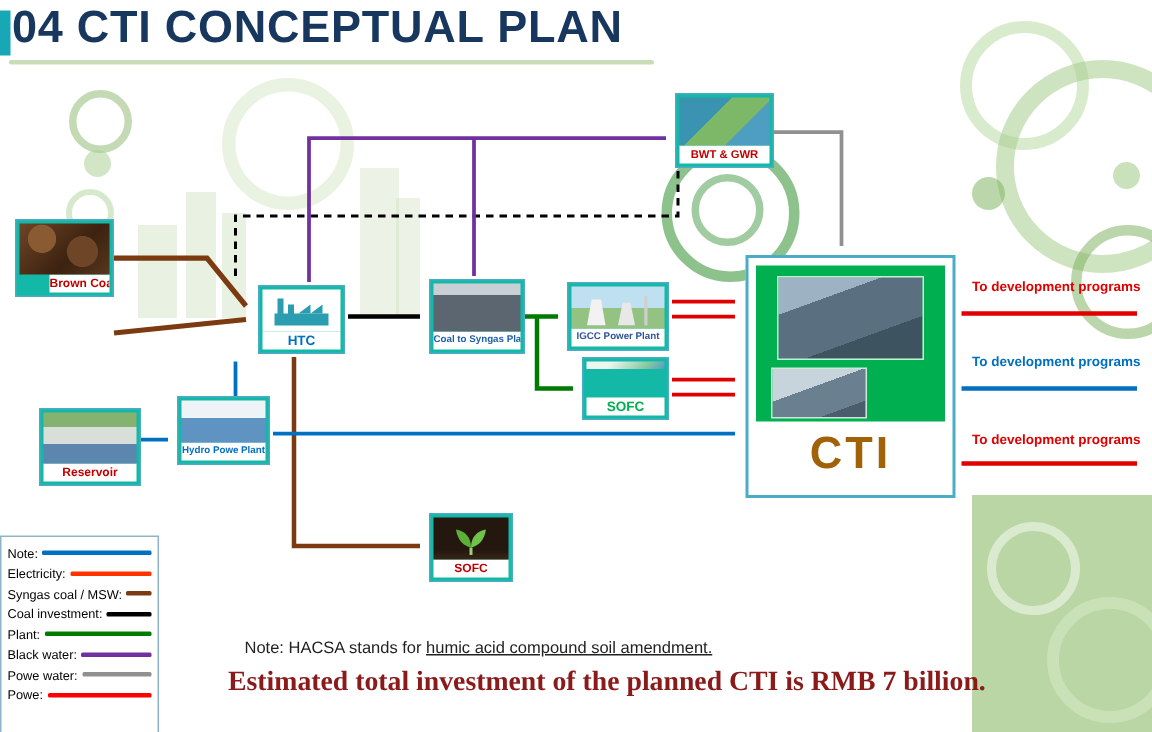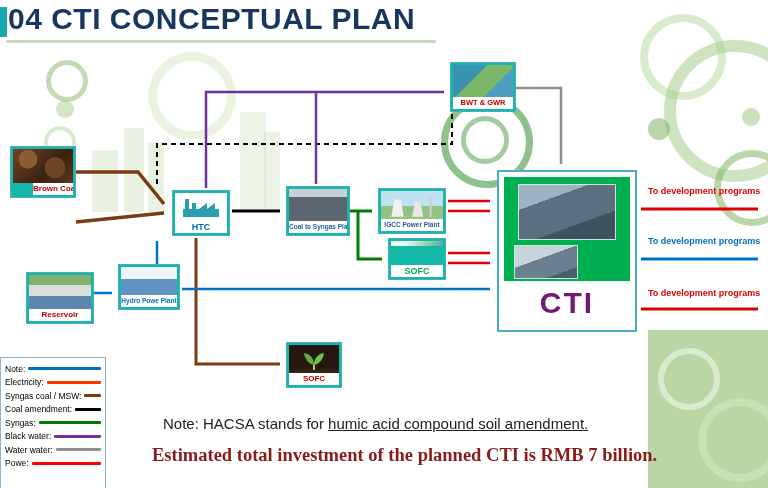--- a/index.html
+++ b/index.html
@@ -54,21 +54,21 @@
   
   .output-label{position:absolute;left:648px;z-index:2;font-size:9px;font-weight:bold;
                 white-space:nowrap;}
   
   .legend{position:absolute;left:0;top:357px;width:106px;height:140px;z-index:3;background:#fff;
           border:1px solid #8FB4C8;box-sizing:border-box;padding:4px 4px 0 4px;}
   .legend-row{display:flex;align-items:center;height:13.5px;font-size:8.5px;color:#000;}
   .legend-label{white-space:nowrap;}
   .legend-line{flex:1;height:3px;margin-left:3px;border-radius:1px;min-width:8px;}
   
-  .note{position:absolute;left:163px;top:415px;z-index:3;font-size:15px;color:#222;}
+  .note{position:absolute;left:163px;top:426px;z-index:3;font-size:11px;color:#222;}
   .note .term{text-decoration:underline;}
   .footer{position:absolute;left:152px;top:445px;z-index:3;font-size:18.5px;font-weight:bold;
           font-family:"Liberation Serif",serif;color:#8B1A1A;white-space:nowrap;}
 </style>
 </head>
 <body>
 
 <div class="slide">
 
   <div class="ring" style="left:640px;top:14px;width:70px;height:70px;border-width:8px;border-color:#C9E3B8;opacity:.7;"></div>
@@ -219,54 +219,54 @@
       </svg>
     </div>
     <div class="node-label" style="color: rgb(192, 0, 0);">SOFC</div>
   </div>
 
   <div class="cti-box">
     <div class="cti-green">
       <div class="cti-photo1"></div>
       <div class="cti-photo2"></div>
     </div>
-    <div class="cti-label" style="color: #701a75;">CTI</div>
+    <div class="cti-label" style="color: #a16207;">CTI</div>
   </div>
 
   <div class="output-label" style="top: 186px; color: rgb(224, 0, 0);">To development programs</div>
   <div class="output-label" style="top: 236px; color: rgb(0, 112, 192);">To development programs</div>
   <div class="output-label" style="top: 288px; color: rgb(224, 0, 0);">To development programs</div>
 
   <div class="legend">
     <div class="legend-row">
       <span class="legend-label">Note:</span>
       <span class="legend-line" style="background: rgb(0, 112, 192);"></span>
     </div>
     <div class="legend-row">
       <span class="legend-label">Electricity:</span>
       <span class="legend-line" style="background: rgb(255, 51, 0);"></span>
     </div>
     <div class="legend-row">
       <span class="legend-label">Syngas coal / MSW:</span>
       <span class="legend-line" style="background: rgb(123, 58, 16);"></span>
     </div>
     <div class="legend-row">
-      <span class="legend-label">Coal amendment:</span>
+      <span class="legend-label">Coal investment:</span>
       <span class="legend-line" style="background: rgb(0, 0, 0);"></span>
     </div>
     <div class="legend-row">
-      <span class="legend-label">Syngas:</span>
+      <span class="legend-label">Plant:</span>
       <span class="legend-line" style="background: rgb(0, 122, 0);"></span>
     </div>
     <div class="legend-row">
       <span class="legend-label">Black water:</span>
       <span class="legend-line" style="background: rgb(112, 48, 160);"></span>
     </div>
     <div class="legend-row">
-      <span class="legend-label">Water water:</span>
+      <span class="legend-label">Powe water:</span>
       <span class="legend-line" style="background: rgb(144, 144, 144);"></span>
     </div>
     <div class="legend-row">
       <span class="legend-label">Powe:</span>
       <span class="legend-line" style="background: rgb(255, 0, 0);"></span>
     </div>
   </div>
 
   <div class="note">
     <span>Note: HACSA stands for </span><span class="term">humic acid compound soil amendment.</span>

